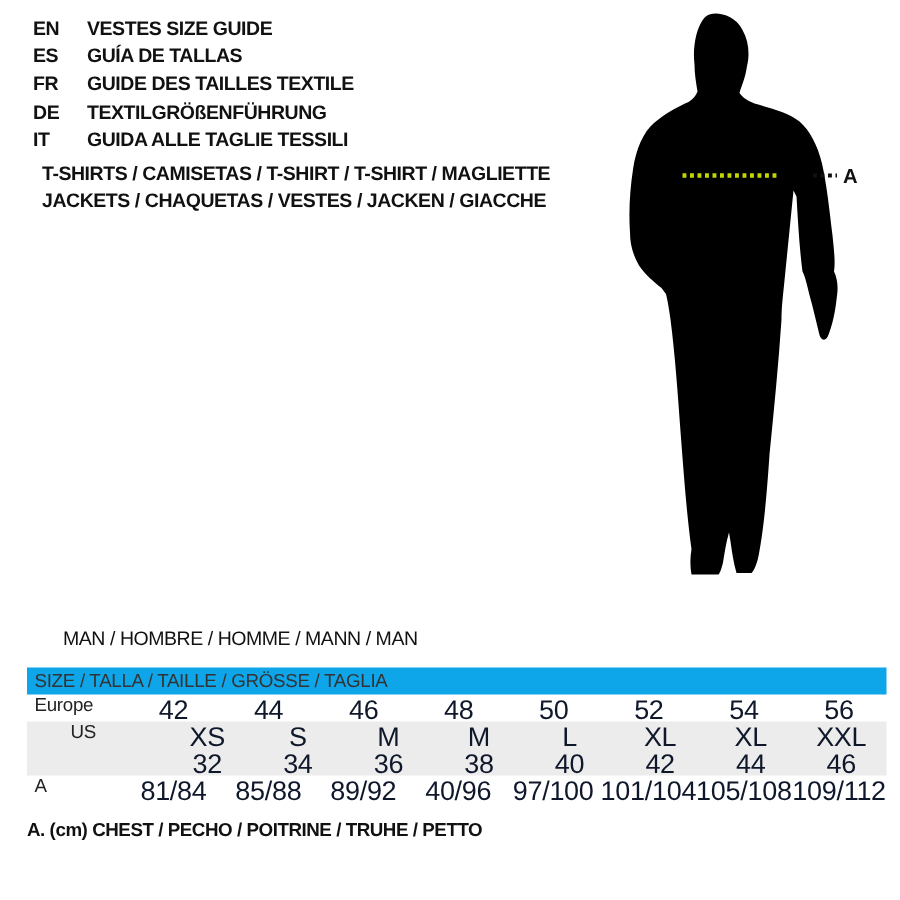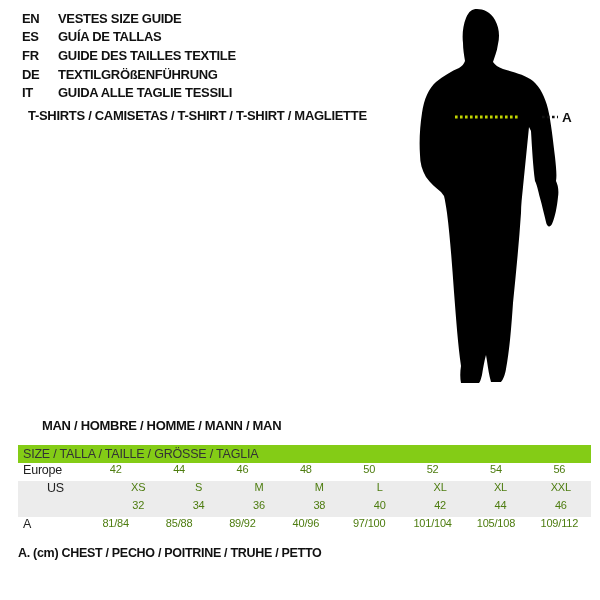--- a/index.html
+++ b/index.html
@@ -25,37 +25,37 @@
   .category-line {
     font-size: 13px; font-weight: 700; letter-spacing: -0.3px; line-height: 18px;
   }
 
   
   .figure { position: absolute; left: 408px; top: 4px; width: 168px; height: 384px; }
 
   
   .section-title {
     position: absolute; left: 18px; top: 418px;
-    font-size: 13px; font-weight: 700; letter-spacing: -0.3px; padding-left: 24px;
+    font-size: 13px; font-weight: 400; letter-spacing: -0.3px; padding-left: 24px;
   }
 
   
   .size-table { position: absolute; left: 18px; top: 445px; width: 573px; }
   .t-head {
     height: 18px; line-height: 18px; padding-left: 5px;
     font-size: 12.5px; color: #333333; letter-spacing: -0.2px;
   }
   .t-row { display: flex; height: 18px; align-items: flex-start; }
   .t-row-group { }
   .t-label {
     width: 66px; padding-left: 5px; font-size: 12.5px; color: #222222;
     letter-spacing: -0.2px;
   }
   .t-cell {
-    flex: 1; text-align: center; font-size: 11px; color: #4d7c0f;
+    flex: 1; text-align: center; font-size: 18px; color: #0f172a;
     letter-spacing: -0.2px;
   }
 
   
   .footnote {
     position: absolute; left: 18px; top: 546px;
     font-size: 12.5px; font-weight: 700; letter-spacing: -0.3px;
   }
 </style>
 </head>
@@ -79,20 +79,21 @@
     <span class="lang-label">TEXTILGRÖßENFÜHRUNG</span>
   </div>
   <div class="lang-row">
     <span class="lang-code">IT</span>
     <span class="lang-label">GUIDA ALLE TAGLIE TESSILI</span>
   </div>
 </div>
 
 <div class="categories">
   <div class="category-line">T-SHIRTS / CAMISETAS / T-SHIRT / T-SHIRT / MAGLIETTE</div>
+  <div class="category-line">JACKETS / CHAQUETAS / VESTES / JACKEN / GIACCHE</div>
 </div>
 
 <svg class="figure" viewBox="408 4 168 384" width="168" height="384" xmlns="http://www.w3.org/2000/svg">
   <path d="M 477 9
            C 483 9 491 12 495 20
            C 499 27 500 36 498 44
            C 497 52 494 58 493 62
            C 495 65 498 67 503 69
            C 513 72 526 75 533 81
            C 540 87 545 97 548 109
@@ -131,21 +132,21 @@
            C 462 35 463 25 466 18
            C 469 11 472 9 477 9 Z" fill="#000000"></path>
   <line x1="455" y1="117" x2="519" y2="117" stroke-width="3" stroke-dasharray="2.6 2.4" stroke="#c2d500"></line>
   <line x1="542" y1="117" x2="558" y2="117" stroke="#111111" stroke-width="2.6" stroke-dasharray="2.6 2.4"></line>
   <text x="562" y="122" font-size="13.5" font-weight="700" font-family="Liberation Sans, sans-serif" fill="#111111">A</text>
 </svg>
 
 <div class="section-title">MAN / HOMBRE / HOMME / MANN / MAN</div>
 
 <div class="size-table">
-  <div class="t-head" style="background: #84cc16;">SIZE / TALLA / TAILLE / GRÖSSE / TAGLIA</div>
+  <div class="t-head" style="background: #0ea5e9;">SIZE / TALLA / TAILLE / GRÖSSE / TAGLIA</div>
 
   <div class="t-row">
     <div class="t-label">Europe</div>
     <div class="t-cell">42</div>
     <div class="t-cell">44</div>
     <div class="t-cell">46</div>
     <div class="t-cell">48</div>
     <div class="t-cell">50</div>
     <div class="t-cell">52</div>
     <div class="t-cell">54</div>

